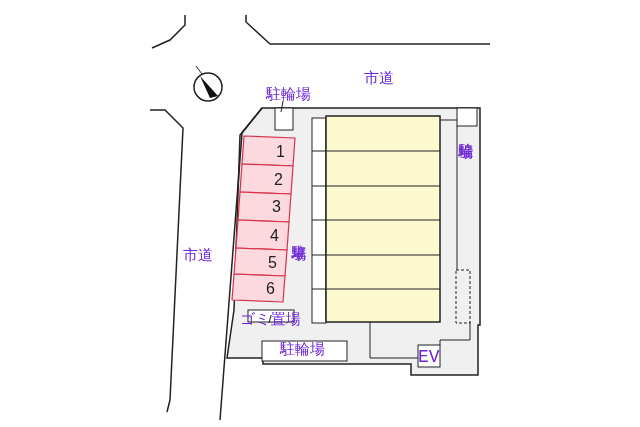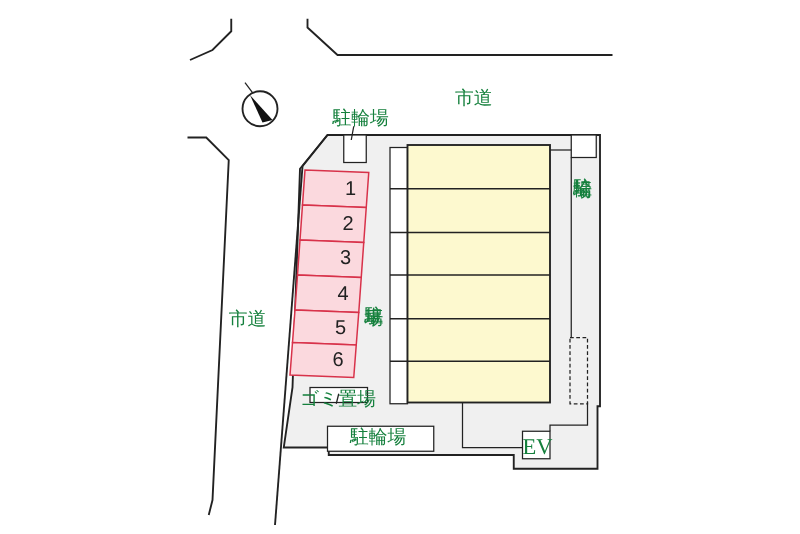--- a/index.html
+++ b/index.html
@@ -1,18 +1,18 @@
 <!DOCTYPE html>
 <html><head>
 <meta charset="utf-8">
 <style>
   html,body{margin:0;padding:0;background:#fff;}
   #wrap{position:relative;width:640px;height:427px;overflow:hidden;background:#fff;}
   svg{position:absolute;left:0;top:0;}
-  .lbl{position:absolute;font-family:Liberation Serif, serif;color:#15803d;font-size:15px;line-height:1;white-space:nowrap;}
+  .lbl{position:absolute;font-family:Liberation Mono, monospace;color:#6d28d9;font-size:15px;line-height:1;white-space:nowrap;}
   .vert{writing-mode:vertical-rl;text-orientation:upright;letter-spacing:1px;}
   .num{position:absolute;font-family:"Liberation Sans",sans-serif;font-size:16px;color:#222;}
 </style>
 </head>
 <body>
 
 <div id="wrap">
   <svg width="640" height="427" viewBox="0 0 640 427">
 
     <g fill="none" stroke="#222" stroke-width="1.5">

